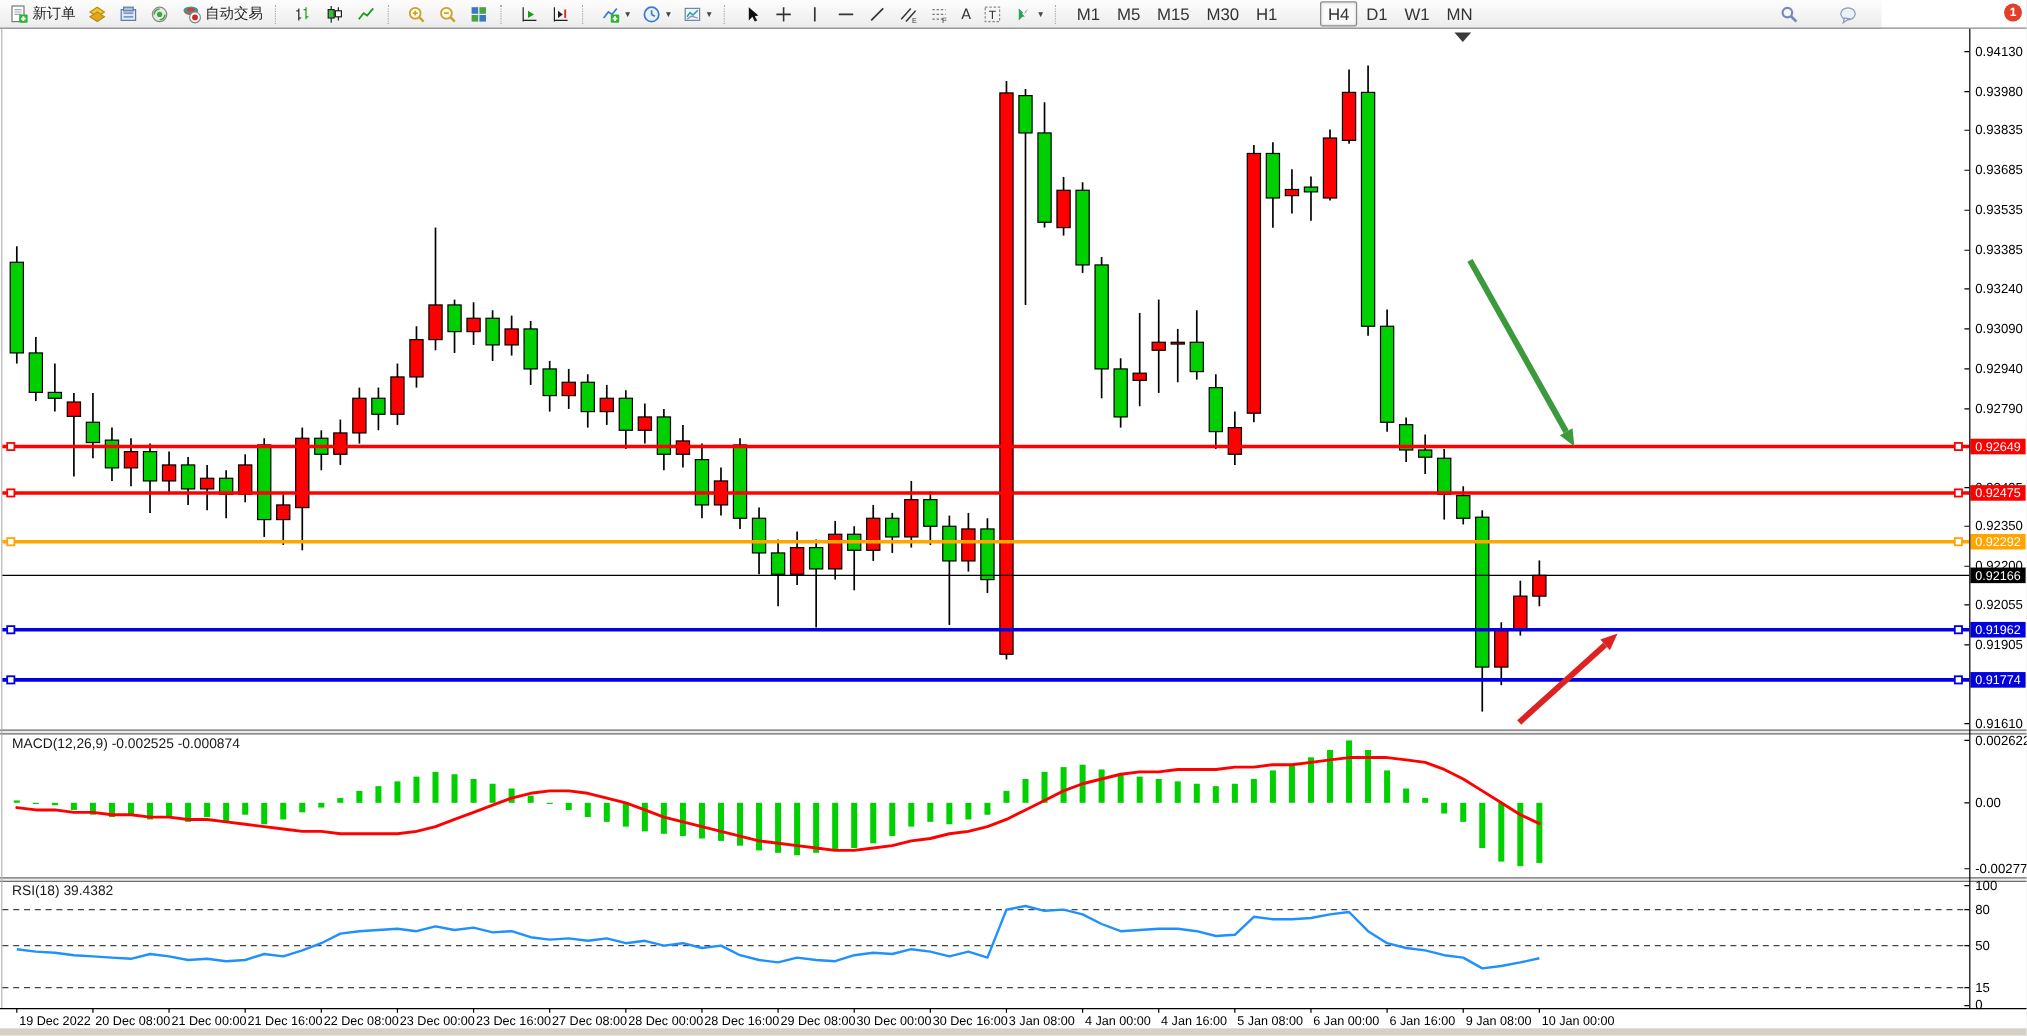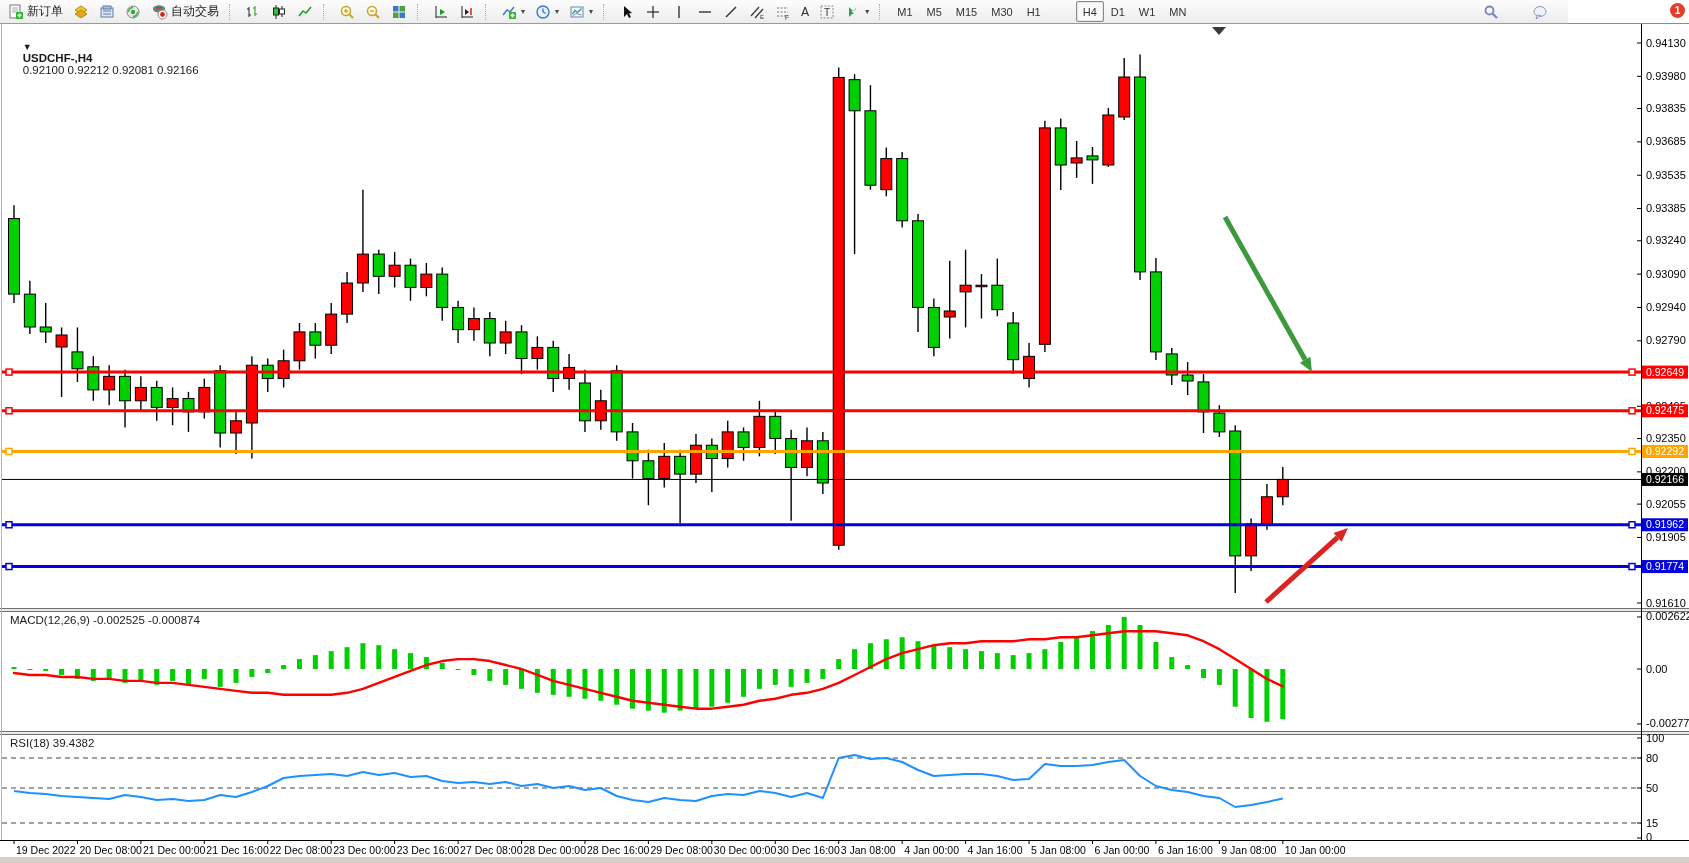--- a/index.html
+++ b/index.html
@@ -5,21 +5,21 @@
   html,body{margin:0;padding:0;background:#d4d0c8;font-family:"Liberation Sans",sans-serif;}
   #app{position:relative;width:1689px;height:863px;background:#fff;overflow:hidden;}
   
   #toolbar{position:absolute;left:0;top:0;width:1568px;height:23px;background:linear-gradient(#fdfdfd,#ececec);
     border-bottom:1px solid #9a9a9a;display:flex;align-items:center;font-size:12px;color:#222;z-index:5;}
   .tb-group{display:flex;align-items:center;height:100%;padding:0 3px;}
   .tb-sep{width:5px;height:16px;border-left:1px dotted #aaa;margin:0 2px;}
   .tb-btn{display:flex;align-items:center;gap:3px;padding:1px 4px;height:18px;border:1px solid transparent;border-radius:2px;cursor:default;}
   .tb-btn svg{display:block;}
   .tb-caret{font-size:8px;color:#444;margin-left:1px;}
-  .tf-btn{padding:1px 6px;height:17px;font-size:11px;color:#333;border:1px solid transparent;border-radius:2px;display:flex;align-items:center;}
+  .tf-btn{padding:1px 6px;height:17px;font-size:14px;color:#333;border:1px solid transparent;border-radius:2px;display:flex;align-items:center;}
   .tf-active{background:#fafafa;border-color:#8a8a8a;box-shadow:inset 0 0 2px #bbb;margin-left:28px;}
   .glyph{font-size:12px;color:#333;font-family:"DejaVu Sans",sans-serif;}
   
   .pane-label{position:absolute;font-size:11.5px;color:#1a1a1a;z-index:3;white-space:pre;}
   #chat-badge{position:absolute;right:4px;top:3px;width:15px;height:15px;background:#e43e2b;border-radius:50%;
     color:#fff;font-size:10px;font-weight:bold;display:flex;align-items:center;justify-content:center;z-index:6;}
   #svgchart{position:absolute;left:0;top:0;z-index:1;}
   #bottom-strip{position:absolute;left:0;top:857px;width:1689px;height:6px;background:#d4d0c8;z-index:4;}
 </style>
 </head>
@@ -253,25 +253,20 @@
     </div>
     <div class="tb-btn" style="margin-right:14px;">
       <svg width="16" height="16">
         <ellipse cx="7" cy="7.5" rx="6" ry="5" fill="#eef2f8" stroke="#8a9ab8"></ellipse>
         <path d="M4 11 L3 15 L8 11.5 Z" fill="#eef2f8" stroke="#8a9ab8"></path>
       </svg>
     </div>
   </div>
   <div id="chat-badge">1</div>
 
-  <div class="pane-label" style="left:10px;top:28px;font-weight:bold;">
-    <span style="font-size:9px;">▼</span>
-    <span>USDCHF-,H4</span>&nbsp;
-    <span style="font-weight:normal;">0.92100 0.92212 0.92081 0.92166</span>
-  </div>
   <div class="pane-label" style="left:10px;top:614px;">MACD(12,26,9) -0.002525 -0.000874</div>
   <div class="pane-label" style="left:10px;top:737px;">RSI(18) 39.4382</div>
 
   <div>
     <svg id="svgchart" width="1689" height="863">
         <rect x="0" y="24" width="1689" height="839" fill="#ffffff"></rect>
         <line x1="0" y1="23.5" x2="1689" y2="23.5" stroke="#8a8a8a"></line>
         <rect x="0" y="608" width="1689" height="4" fill="#ececec"></rect>
         <line x1="0" y1="608.5" x2="1689" y2="608.5" stroke="#6f6f6f"></line>
         <line x1="0" y1="611.5" x2="1689" y2="611.5" stroke="#6f6f6f"></line>

